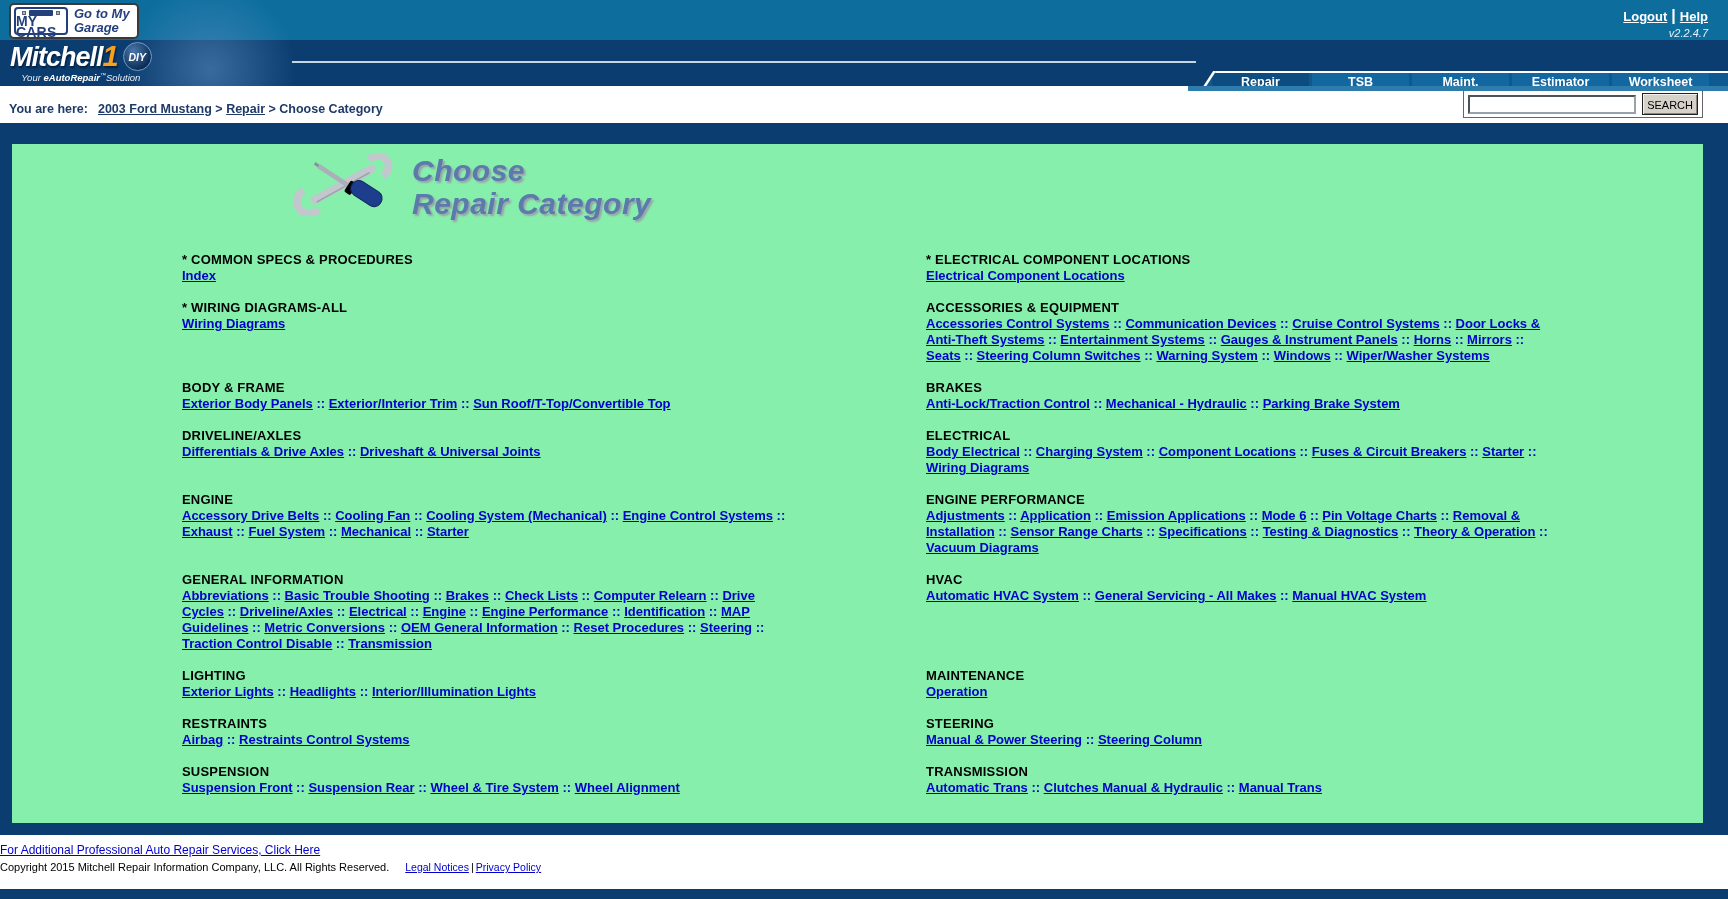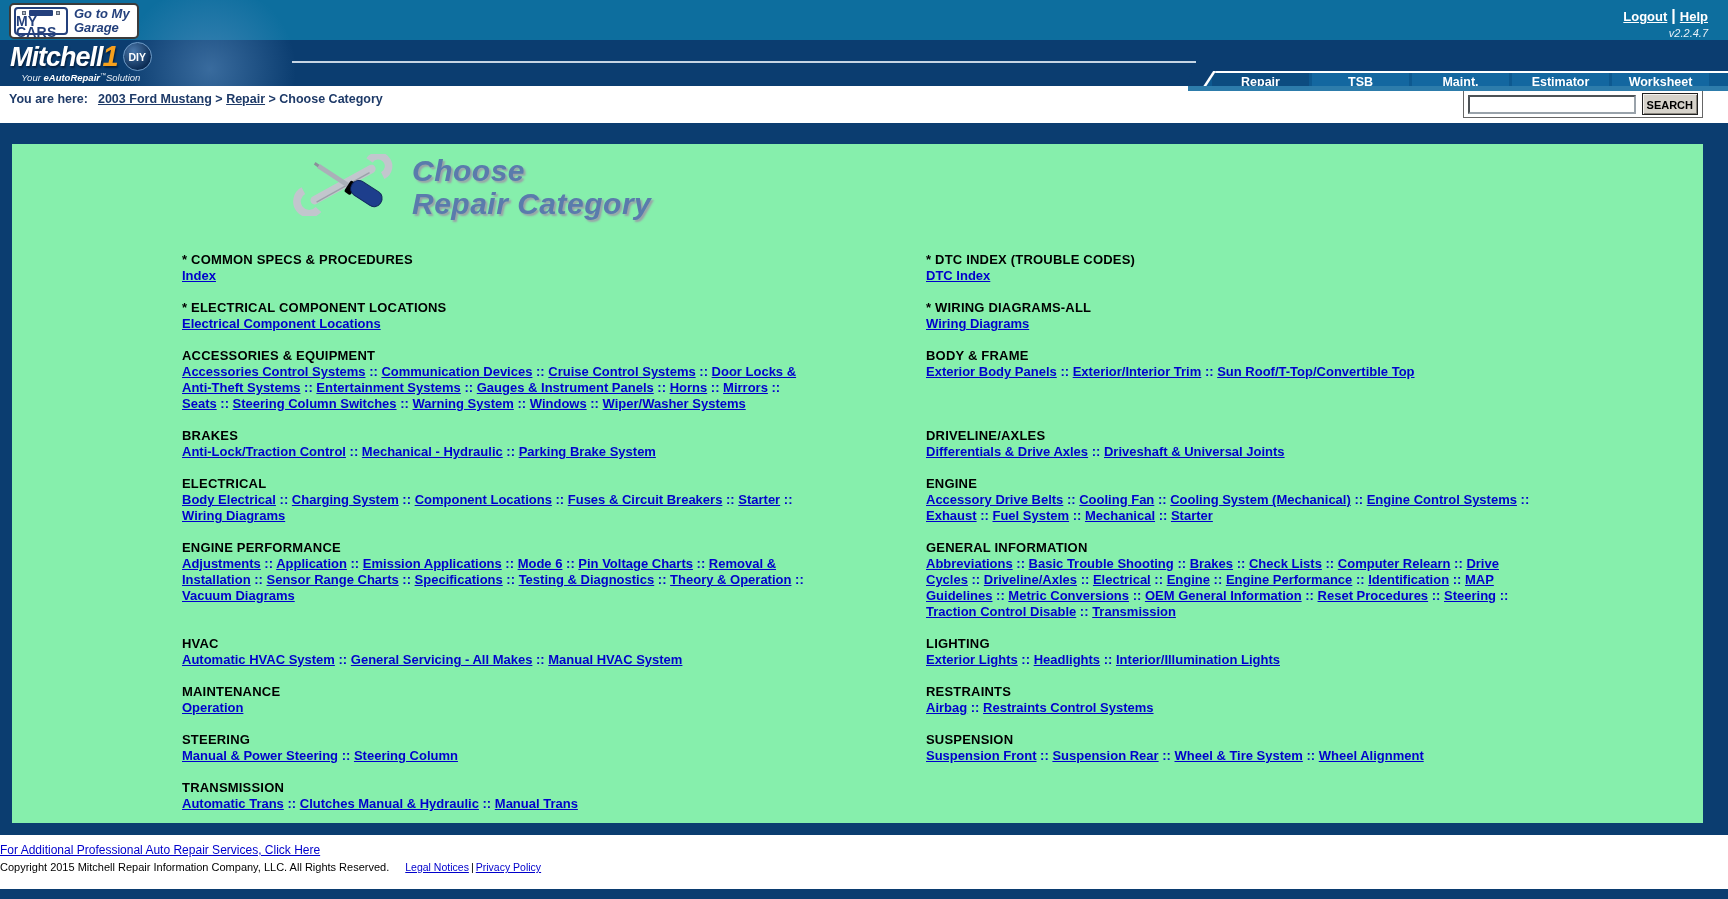--- a/index.html
+++ b/index.html
@@ -27,48 +27,48 @@
   .band{position:absolute;top:40px;left:0;width:100%;height:54px;background:#0b3d70;text-align:center;}
   .band-circle{position:absolute;left:110px;top:-48px;width:200px;height:140px;border-radius:50%;
                background:radial-gradient(circle at 50% 55%, rgba(95,145,195,.55), rgba(95,145,195,0) 68%);}
   .brand{position:absolute;left:10px;top:1px;color:#fff;}
   .brand-row{display:flex;align-items:center;}
   .wordmark{font-size:27px;font-weight:bold;font-style:italic;letter-spacing:-1px;line-height:30px;
             text-shadow:1px 2px 2px #061f3d;}
   .wordmark .one{color:#f7a01d;font-size:29px;}
   .diy{width:29px;height:29px;border-radius:50%;margin-left:5px;
        background:radial-gradient(circle at 35% 30%, #4a78ab, #0a2a52 75%);border:1px solid #6f9cc8;
-       color:#fff;font-weight:bold;font-size:10.5px;
+       color:#fff;font-weight:bold;font-style:italic;font-size:10.5px;
        display:flex;align-items:center;justify-content:center;box-sizing:border-box;}
   .tagline{font-size:9.5px;font-style:italic;color:#e8eef6;margin-top:0;}
   .tagline b{color:#fff;}
   .tagline sup{font-size:6px;}
   .band-line{position:absolute;top:21px;left:292px;width:904px;height:2px;background:#e8f0f8;opacity:.85;}
   .tabstrip{position:absolute;bottom:3px;left:1196px;right:0;height:20px;background:#0d5990;
             border-top:2px solid #fff;display:flex;align-items:stretch;padding-left:16px;box-sizing:border-box;}
   .tabstrip::before{content:'';position:absolute;left:-10px;top:-2px;width:20px;height:22px;
             background:#0b3d70;border-right:3px solid #fff;transform:skewX(-33deg);}
   .tab{flex:0 0 97px;margin-right:3px;background:#1367a0;color:#fff;font-size:12.5px;font-weight:bold;
        text-decoration:underline;display:flex;align-items:center;justify-content:center;cursor:pointer;}
   .tab.active{background:#0c4c80;}
   .understrip{position:absolute;top:86px;left:1188px;right:0;height:5px;background:#2d7cab;z-index:4;}
 
   
   .crumbrow{position:absolute;top:86px;left:0;width:100%;height:37px;background:#fff;}
-  .crumb{position:absolute;left:9px;top:6px;font-size:12.5px;font-weight:bold;color:#1e3a68;text-align:center;}
+  .crumb{position:absolute;left:9px;top:16px;font-size:12.5px;font-weight:bold;color:#1e3a68;text-align:center;}
   .crumb .prefix{margin-right:10px;}
   .crumb a{color:#1e3a68;text-decoration:underline;}
   .bc-sep{color:#1e3a68;}
   .searchbox{position:absolute;top:4px;right:25px;width:240px;height:28px;border:1px solid #666;
              background:#fff;display:flex;align-items:center;padding:0 4px;box-sizing:border-box;}
   .search-input{flex:1;height:19px;border:2px inset #99a2aa;font-size:12px;padding:0 3px;box-sizing:border-box;
                 font-family:"Liberation Sans",sans-serif;}
   .search-btn{margin-left:6px;height:22px;background:#d6d2ca;border:1px solid #222;
               box-shadow:inset 1px 1px 0 #f4f2ee, inset -1px -1px 0 #8a867e;
-              font-size:11px;font-weight:bold;color:#000;padding:5px 4px;cursor:pointer;
+              font-size:11px;font-weight:normal;color:#000;padding:5px 4px;cursor:pointer;
               font-family:"Liberation Sans",sans-serif;}
 
   
   .mainbg{position:absolute;top:123px;left:0;width:100%;height:712px;background:#0b3d70;}
   .panel{position:absolute;top:21px;left:12px;right:25px;bottom:12px;background:#86efac;overflow:hidden;}
   .titleblock{display:flex;margin:10px 0 0 280px;align-items:flex-start;}
   .tools{width:104px;height:62px;}
   .titletext{margin-left:16px;font-size:30px;line-height:33px;font-weight:bold;font-style:italic;
              color:#5a7bac;text-shadow:2px 2px 2px #9aa0a8;letter-spacing:.5px;}
   .cats{margin:32px 0 0 170px;display:grid;grid-template-columns:744px 620px;row-gap:16px;align-items:start;}
@@ -161,24 +161,20 @@
       <div class="titletext">
         <div>Choose</div>
         <div>Repair Category</div>
       </div>
     </div>
     <div class="cats">
         <div class="sec left">
           <div class="sec-h">* COMMON SPECS &amp; PROCEDURES</div>
           <div class="sec-links"><a class="cat-link">Index</a></div>
         </div>
-        <div class="sec right">
-          <div class="sec-h">* DTC INDEX (TROUBLE CODES)</div>
-          <div class="sec-links"><a class="cat-link">DTC Index</a></div>
-        </div>
         <div class="sec left">
           <div class="sec-h">* ELECTRICAL COMPONENT LOCATIONS</div>
           <div class="sec-links"><a class="cat-link">Electrical Component Locations</a></div>
         </div>
         <div class="sec right">
           <div class="sec-h">* WIRING DIAGRAMS-ALL</div>
           <div class="sec-links"><a class="cat-link">Wiring Diagrams</a></div>
         </div>
         <div class="sec left">
           <div class="sec-h">ACCESSORIES &amp; EQUIPMENT</div>

